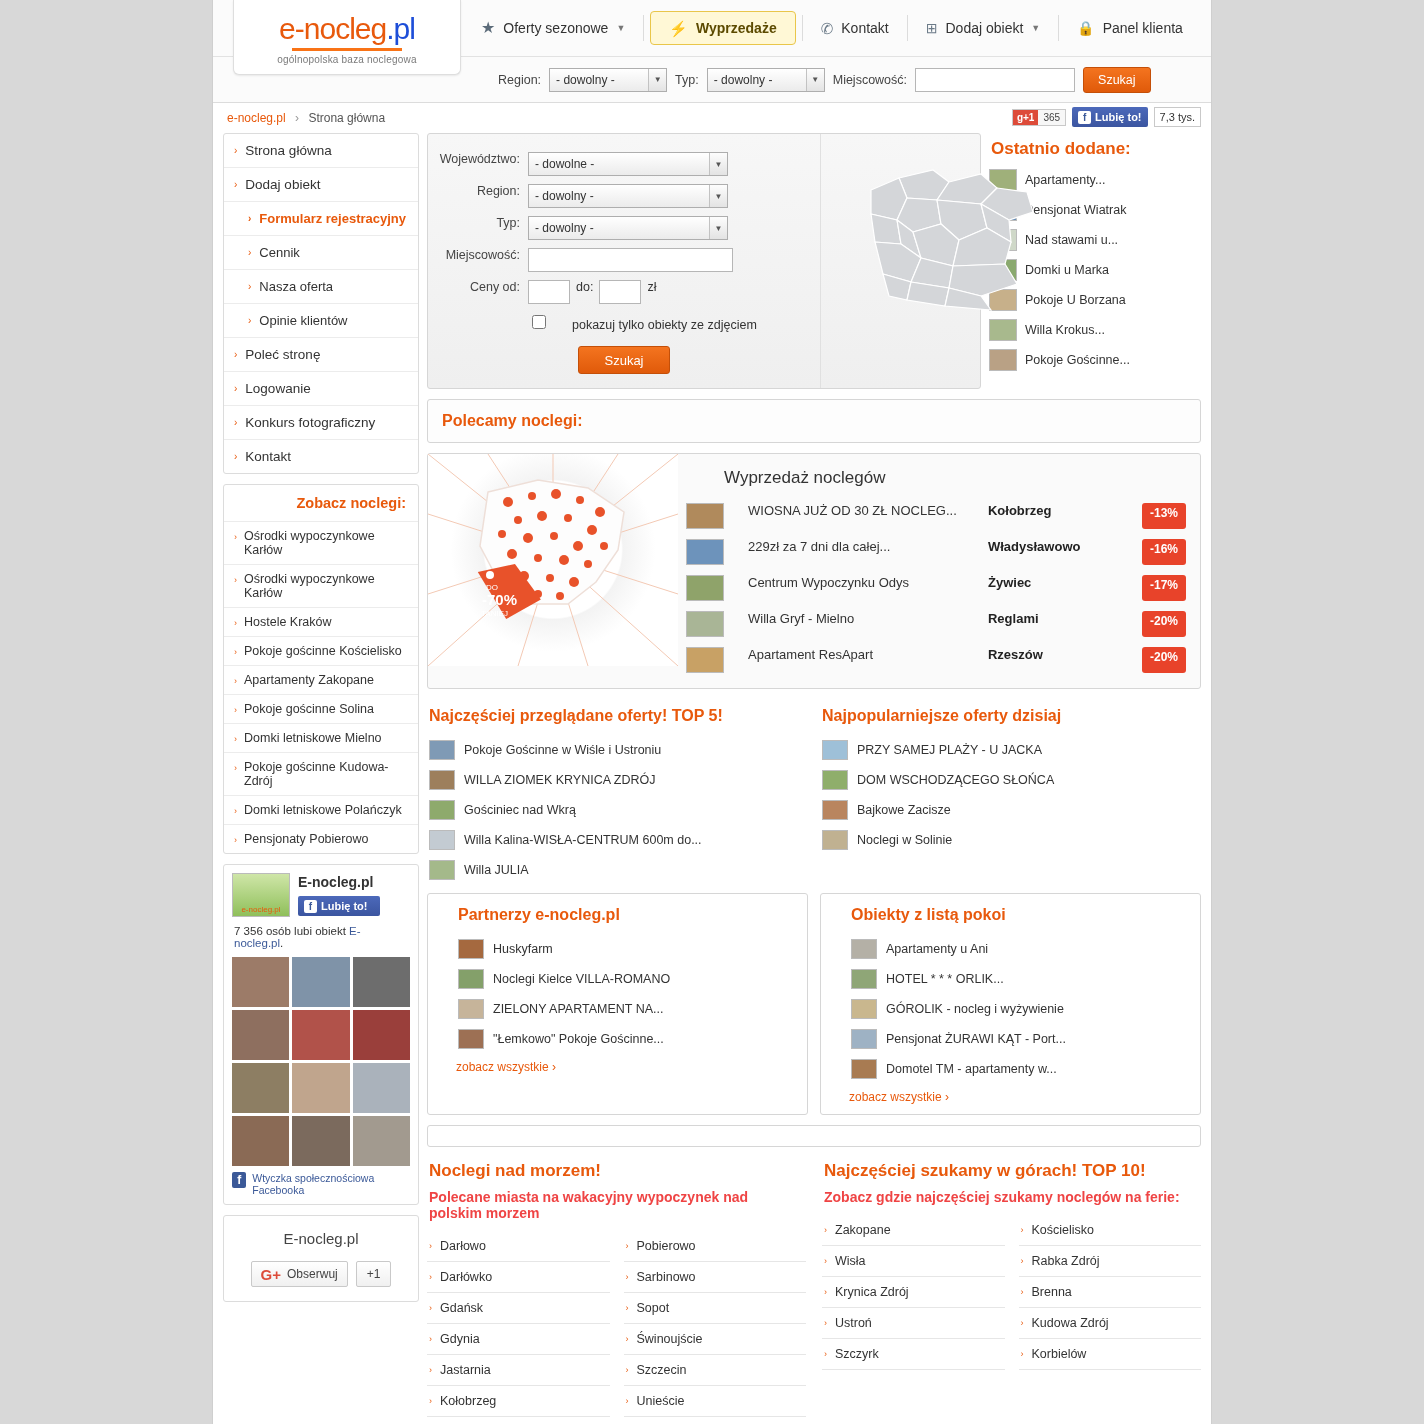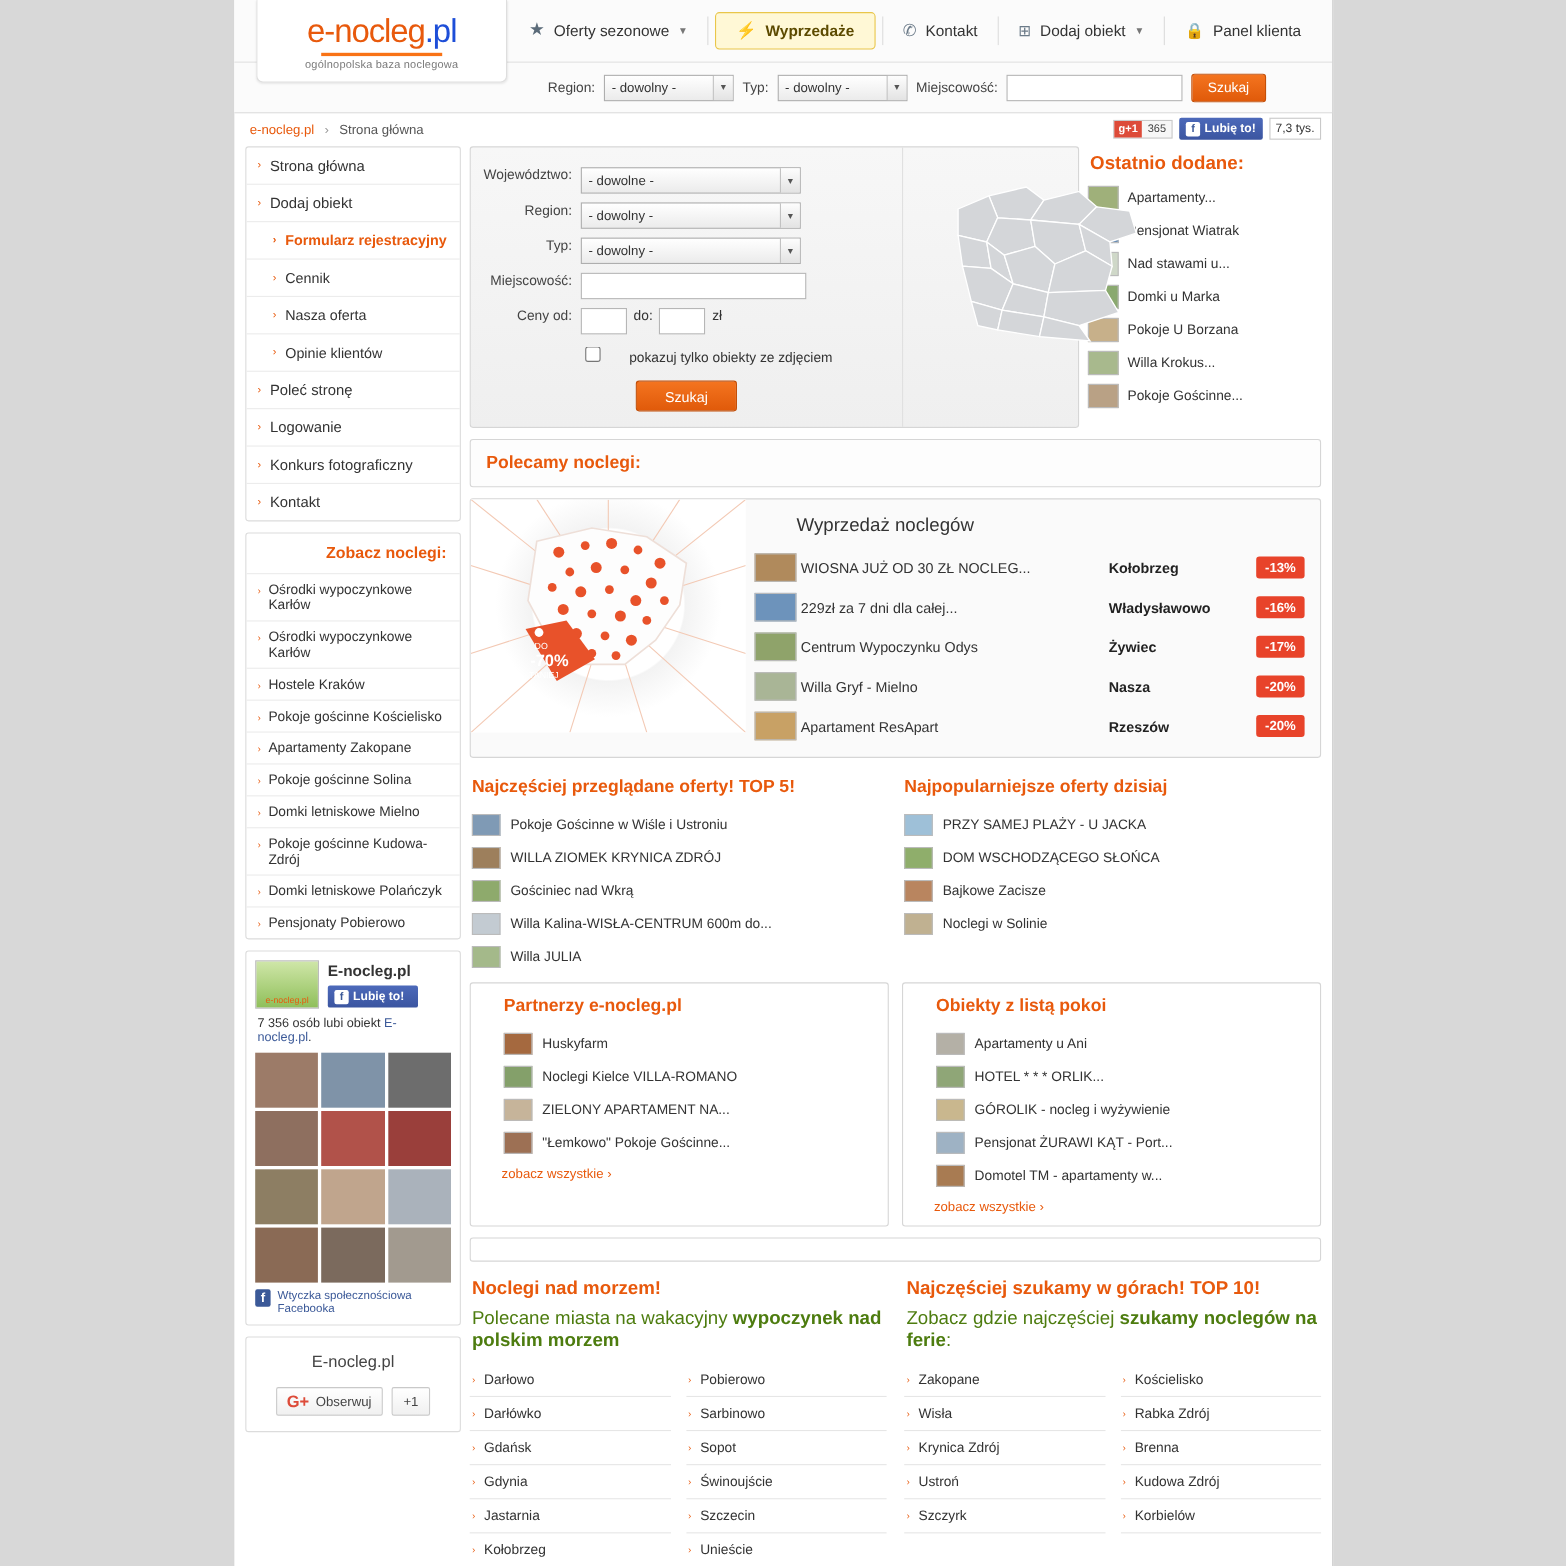--- a/index.html
+++ b/index.html
@@ -233,21 +233,21 @@
   .section-bar {
     border:1px solid #d6d6d6; border-radius:3px; background:#fdfdfd;
     padding:12px 14px; margin-bottom:10px;
     color:#e8590c; font-size:16px; font-weight:bold;
   }
   .sale-box { border:1px solid #d6d6d6; border-radius:3px; background:#fafafa; display:flex; margin-bottom:12px; }
   .sale-graphic { width:250px; flex:0 0 250px; height:212px; position:relative; overflow:hidden;
      background:radial-gradient(circle at 50% 45%, #ffffff 0%, #ffffff 40%, #f3f3f3 41%, #ffffff 60%);}
   .sale-right { flex:1; padding:14px 14px 10px 8px; }
   .sale-title { font-size:17px; color:#333; margin:0 0 10px 38px;}
-  .sale-row { display:flex; align-items:center; gap:4px; padding:5px 0; }
+  .sale-row { display:flex; gap:24px; padding:5px 0; }
   .sale-row .t { width:38px; height:26px; border:1px solid #bbb; flex:0 0 38px;}
   .sale-name { flex:1; font-size:13px; color:#333; }
   .sale-city { width:130px; font-size:13px; font-weight:bold; color:#222; }
   .badge {
     background:#e8432a; color:#fff; font-size:12px; font-weight:bold;
     padding:3px 8px; border-radius:3px; min-width:44px; text-align:center;
   }
   
   .twocol { display:flex; gap:12px; margin-bottom:8px;}
   .tc { flex:1; }
@@ -258,21 +258,21 @@
   .boxcol { border:1px solid #d6d6d6; border-radius:3px; background:#fff; flex:1; padding:10px 28px;}
   .boxcol h3 { margin:2px 0 10px 2px; color:#e8590c; font-size:16px; font-weight:bold;}
   .box-item { display:flex; align-items:center; gap:9px; padding:5px 2px; font-size:12.5px; color:#333;}
   .box-item .t { width:26px;height:20px;border:1px solid #bbb;flex:0 0 26px;}
   .seeall { font-size:12px; color:#e8590c; margin-top:6px;}
   .emptybar { border:1px solid #d6d6d6; border-radius:3px; height:22px; background:#fff; margin:10px 0;}
   
   .citysec { display:flex; gap:16px;}
   .citycol { flex:1; }
   .cs-h { color:#e8590c; font-size:17px; font-weight:bold; margin:4px 0 8px 2px;}
-  .cs-sub { font-size:17px; color:#4d7c0f; margin:0 2px 10px 2px;}
+  .cs-sub { font-size:14px; color:#ef4444; margin:0 2px 10px 2px;font-weight:bold;}
   .cs-grid { display:flex; gap:14px; }
   .cs-list { flex:1; }
   .cs-item {
     display:flex; gap:8px; align-items:center;
     padding:8px 2px; border-bottom:1px solid #e6e6e6; font-size:12.5px; color:#333;
   }
   .cs-item .chev { color:#e8590c; font-size:9px;}
 </style>
 </head>
 <body>
@@ -666,21 +666,21 @@
           </div>
           <div class="sale-row">
             <div class="t" style="background:#8fa36a"></div>
             <div class="sale-name">Centrum Wypoczynku Odys</div>
             <div class="sale-city">Żywiec</div>
             <div class="badge">-17%</div>
           </div>
           <div class="sale-row">
             <div class="t" style="background:#a9b596"></div>
             <div class="sale-name">Willa Gryf - Mielno</div>
-            <div class="sale-city">Nasza</div>
+            <div class="sale-city">Reglami</div>
             <div class="badge">-20%</div>
           </div>
           <div class="sale-row">
             <div class="t" style="background:#c8a165"></div>
             <div class="sale-name">Apartament ResApart</div>
             <div class="sale-city">Rzeszów</div>
             <div class="badge">-20%</div>
           </div>
         </div>
       </div>

